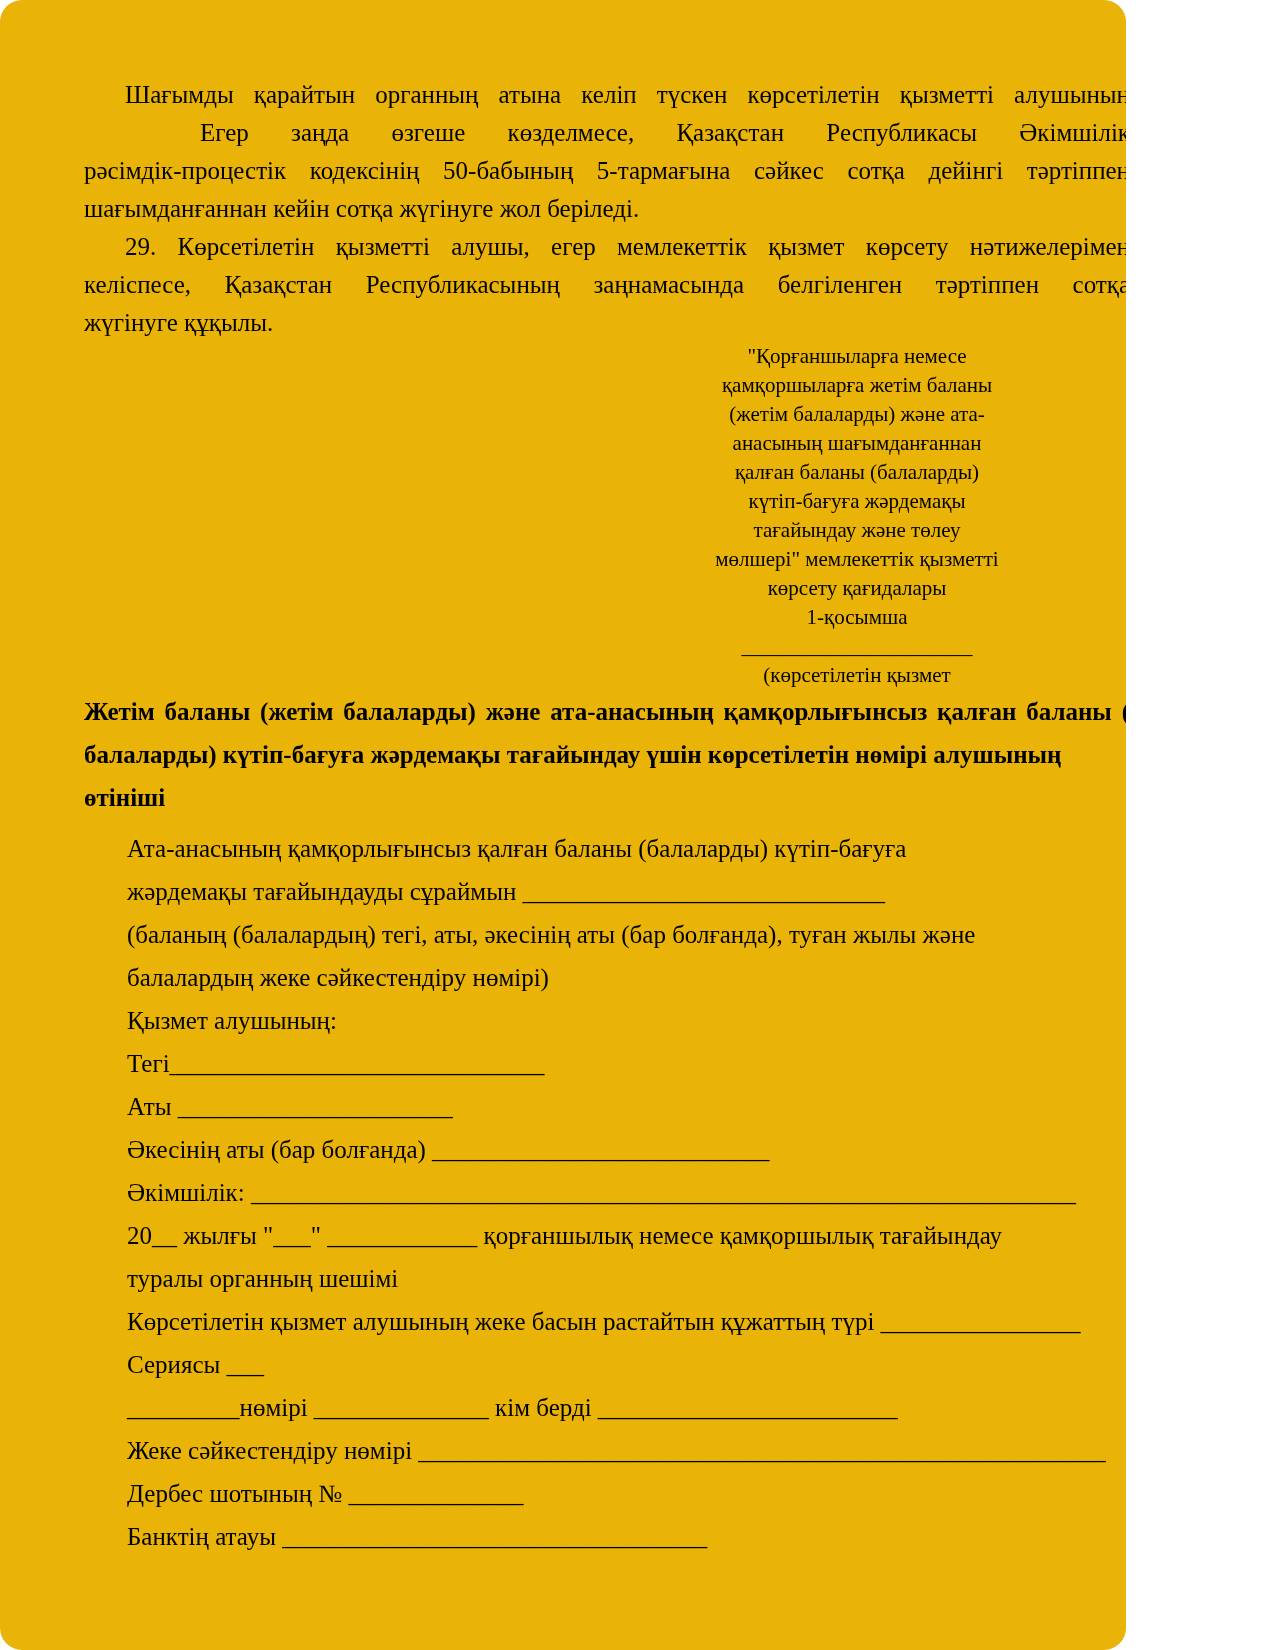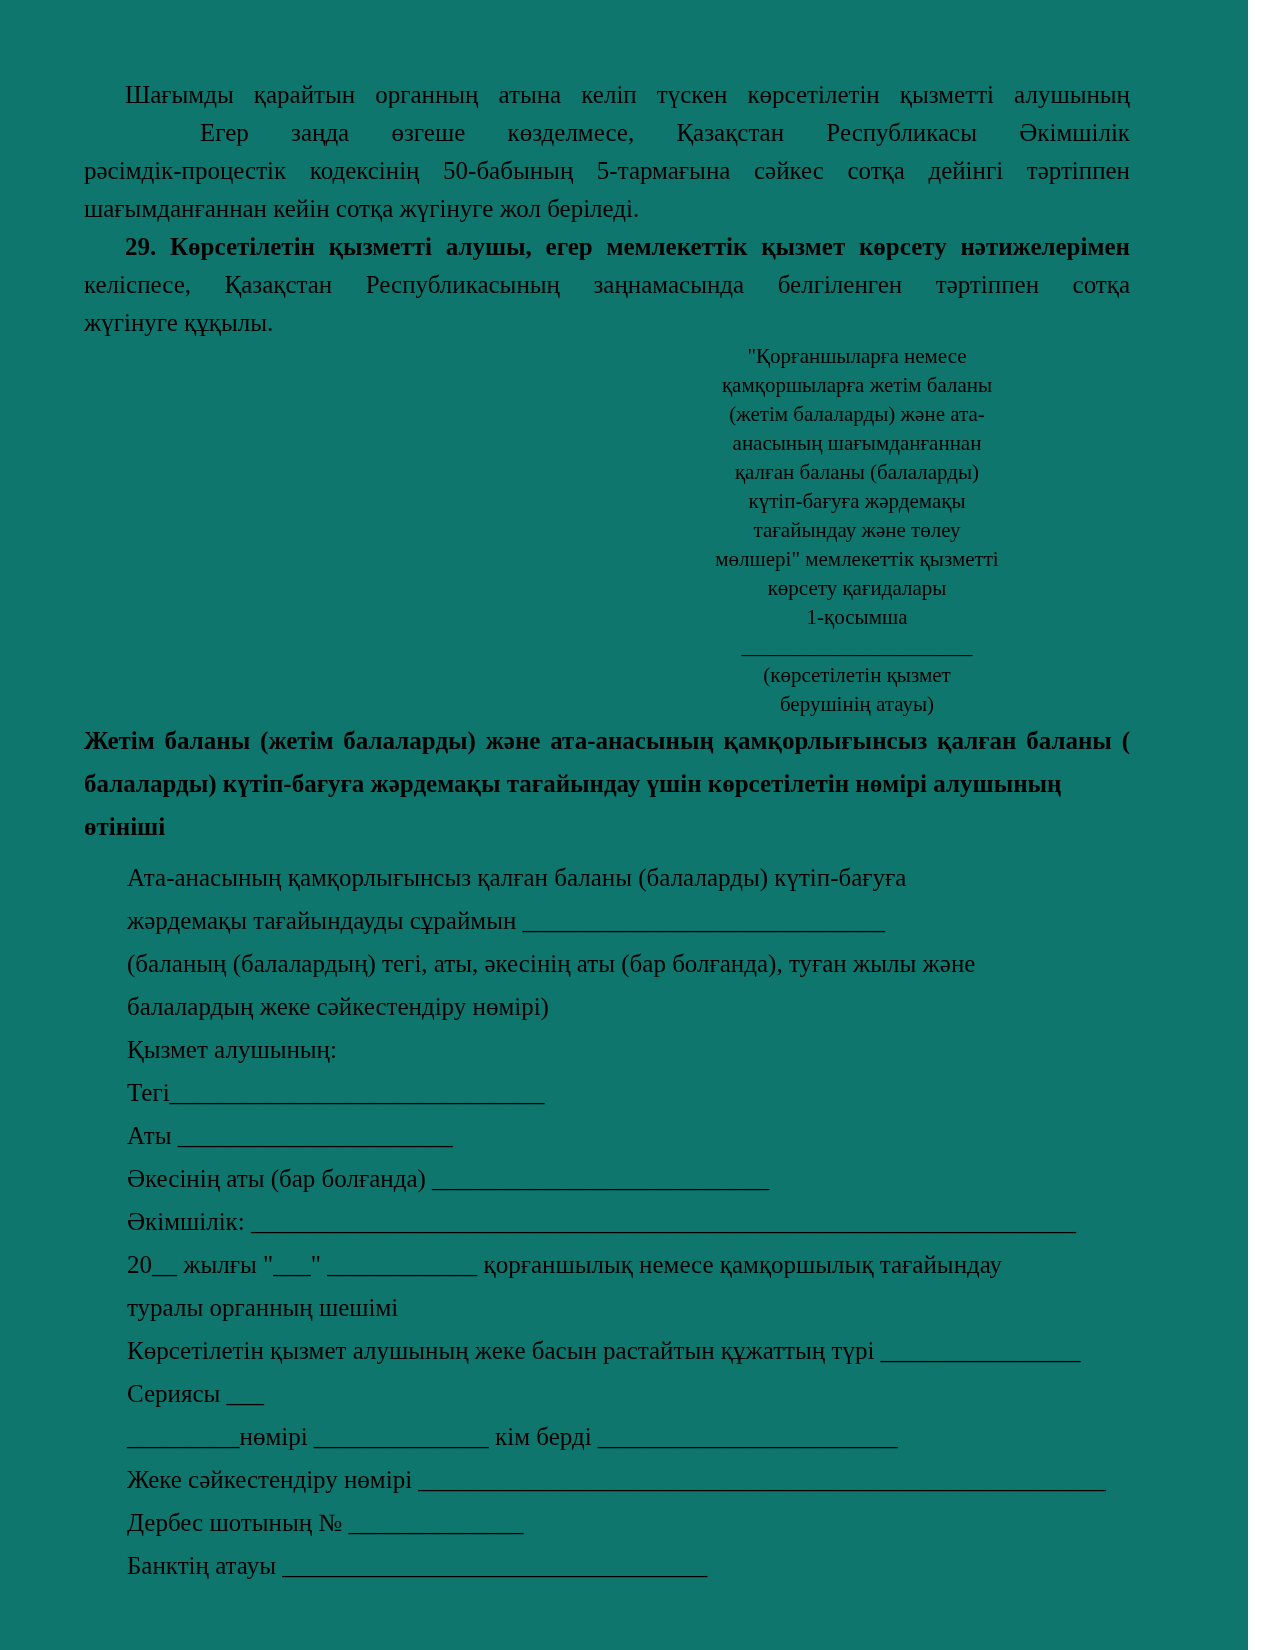--- a/index.html
+++ b/index.html
@@ -2,26 +2,27 @@
 <html><head>
 <meta charset="utf-8">
 <style>
   html, body {
     margin: 0;
     padding: 0;
     background: #ffffff;
   }
   .page {
     position: relative;
-    width: 1248px;
+    width: 1126px;
     height: 1650px;
-    background: #0f766e;
+    background: #eab308;
     color: #000000;
     font-family: "Liberation Serif", "DejaVu Serif", serif;
     overflow: hidden;
+    border-radius: 22px;
   }
   
   .body-text {
     padding-top: 76px;
     margin-left: 84px;
     width: 1046px;
     font-size: 25px;
     line-height: 38px;
   }
   .tline { white-space: normal; }
@@ -65,39 +66,38 @@
   <section class="body-text" id="body-paragraphs">
       <div>
         <div class="tline just" style="text-indent: 41px;">Шағымды қарайтын органның атына келіп түскен көрсетілетін қызметті алушының</div>
       </div>
       <div>
         <div class="tline just" style="text-indent: 116px;">Егер заңда өзгеше көзделмесе, Қазақстан Республикасы Әкімшілік</div>
         <div class="tline just">рәсімдік-процестік кодексінің 50-бабының 5-тармағына сәйкес сотқа дейінгі тәртіппен</div>
         <div class="tline">шағымданғаннан кейін сотқа жүгінуге жол беріледі.</div>
       </div>
       <div>
-        <div class="tline just" style="text-indent: 41px; font-weight: bold;">29. Көрсетілетін қызметті алушы, егер мемлекеттік қызмет көрсету нәтижелерімен</div>
+        <div class="tline just" style="text-indent: 41px;">29. Көрсетілетін қызметті алушы, егер мемлекеттік қызмет көрсету нәтижелерімен</div>
         <div class="tline just">келіспесе, Қазақстан Республикасының заңнамасында белгіленген тәртіппен сотқа</div>
         <div class="tline">жүгінуге құқылы.</div>
       </div>
     </section>
   <section class="annex" id="annex-block">
       <div class="tline">"Қорғаншыларға немесе</div>
       <div class="tline">қамқоршыларға жетім баланы</div>
       <div class="tline">(жетім балаларды) және ата-</div>
       <div class="tline">анасының шағымданғаннан</div>
       <div class="tline">қалған баланы (балаларды)</div>
       <div class="tline">күтіп-бағуға жәрдемақы</div>
       <div class="tline">тағайындау және төлеу</div>
       <div class="tline">мөлшері" мемлекеттік қызметті</div>
       <div class="tline">көрсету қағидалары</div>
       <div class="tline">1-қосымша</div>
       <div class="tline">______________________</div>
       <div class="tline">(көрсетілетін қызмет</div>
-      <div class="tline">берушінің атауы)</div>
     </section>
   <section class="heading" id="form-heading">
       <div class="tline just">Жетім баланы (жетім балаларды) және ата-анасының қамқорлығынсыз қалған баланы (</div>
       <div class="tline">балаларды) күтіп-бағуға жәрдемақы тағайындау үшін көрсетілетін нөмірі алушының</div>
       <div class="tline">өтініші</div>
     </section>
   <section class="form-block" id="form-lines">
       <div class="tline">Ата-анасының қамқорлығынсыз қалған баланы (балаларды) күтіп-бағуға</div>
       <div class="tline">жәрдемақы тағайындауды сұраймын _____________________________</div>
       <div class="tline">(баланың (балалардың) тегі, аты, әкесінің аты (бар болғанда), туған жылы және</div>

